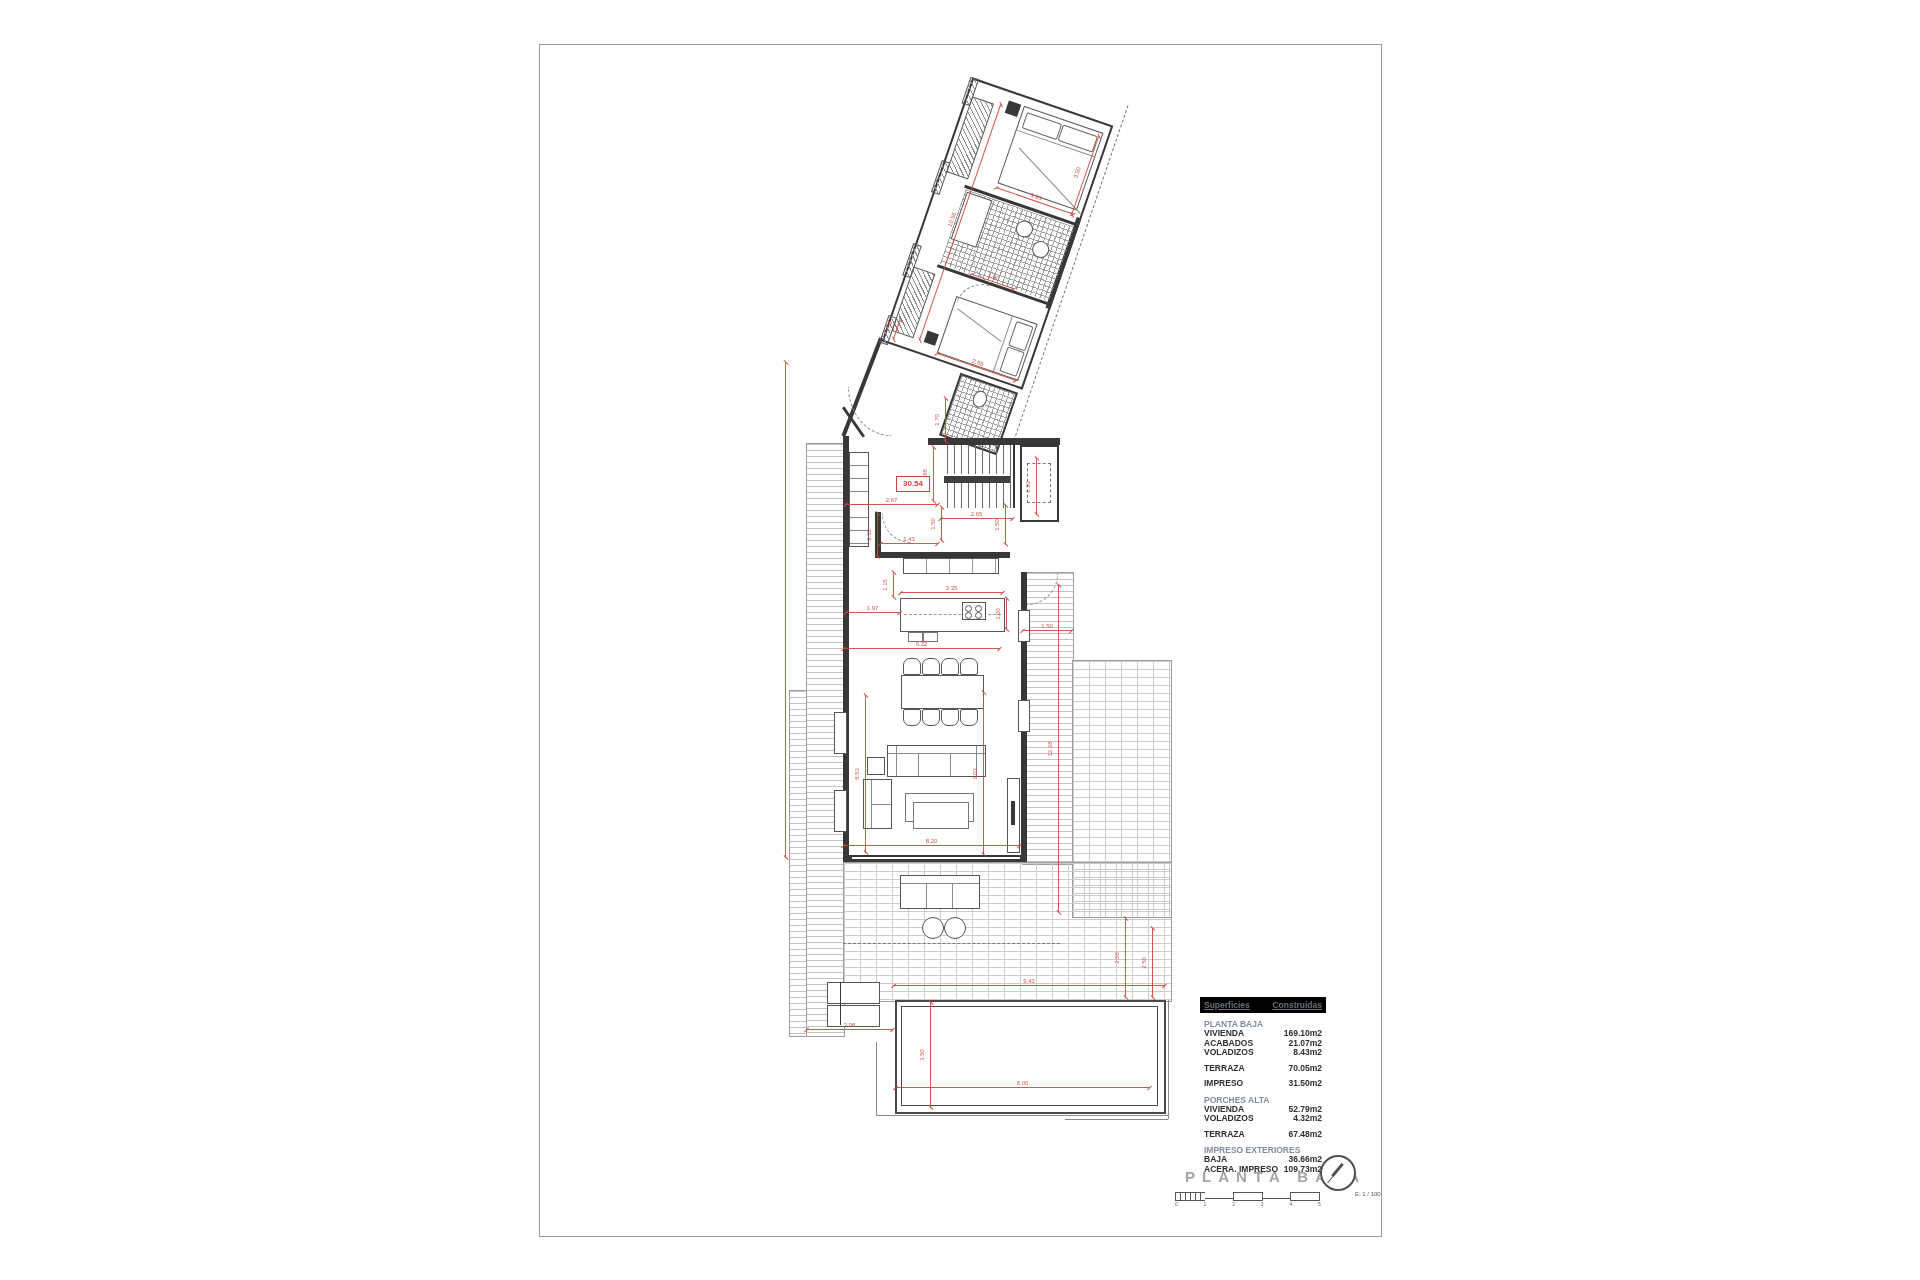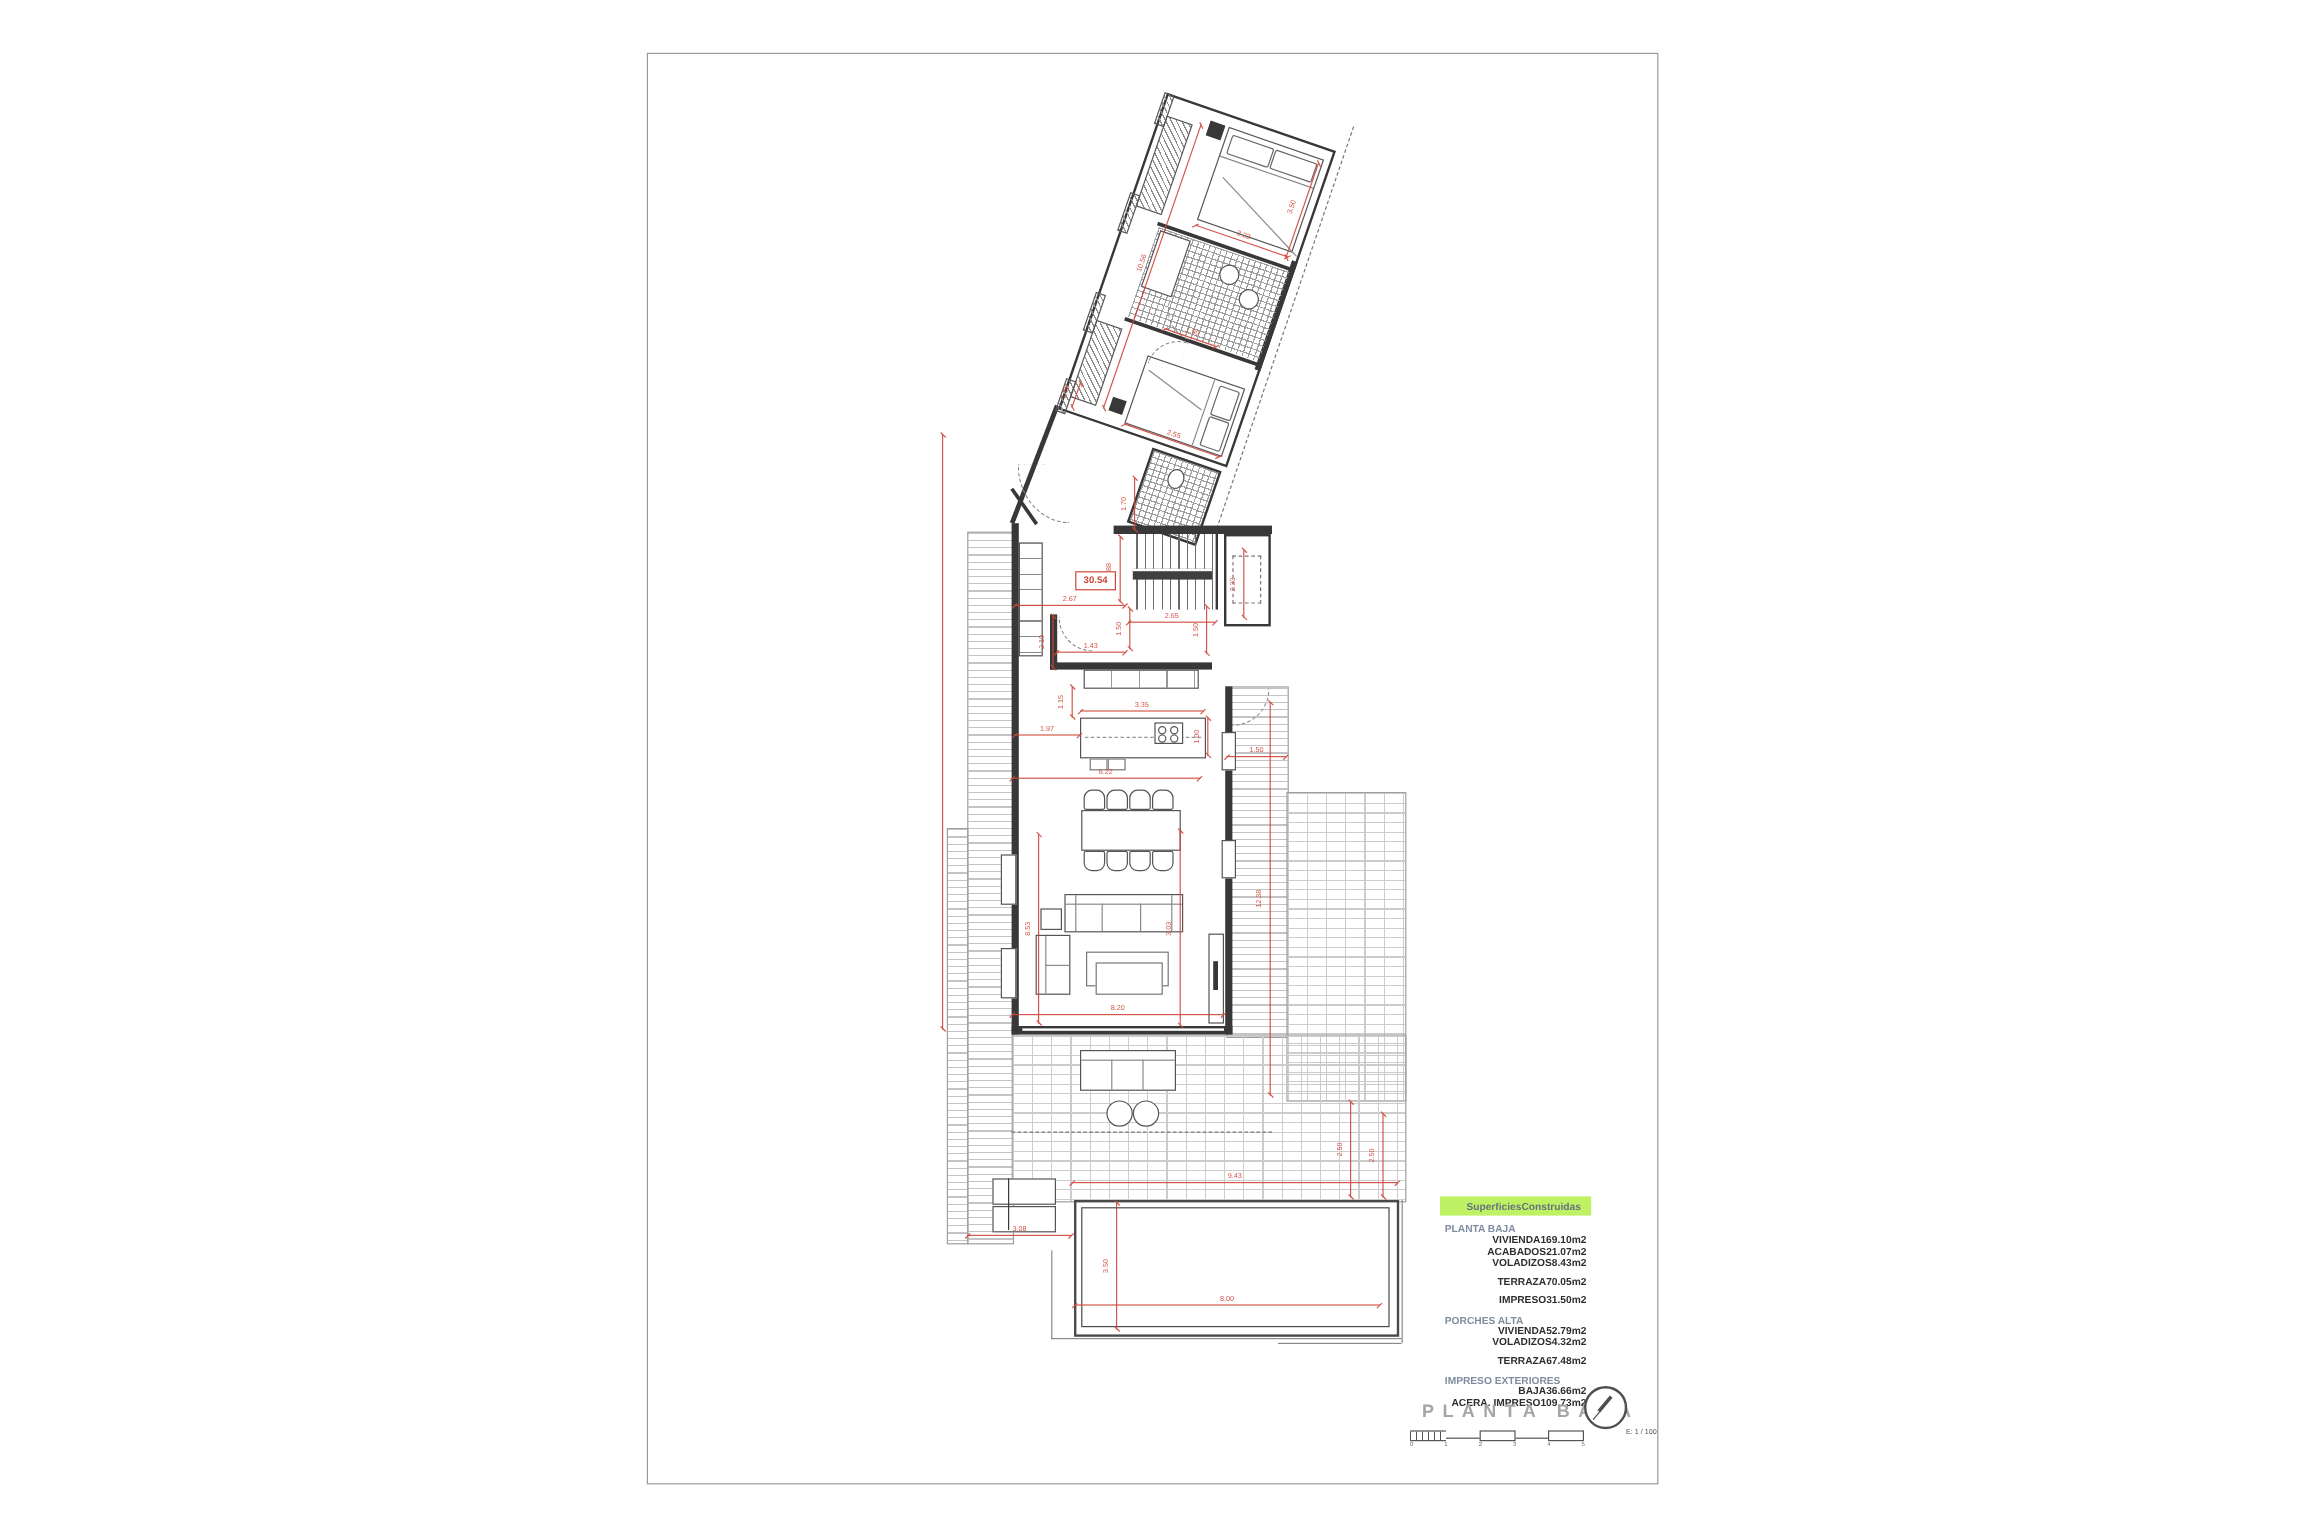--- a/index.html
+++ b/index.html
@@ -43,24 +43,24 @@
         transform:rotate(19deg);z-index:5;}
   .furn{border:1px solid #555;background:#fff;}
   .furn-light{border:1px solid #777;background:#fff;}
   .pillow{border:1px solid #666;background:#fff;border-radius:2px;}
   .circle{border:1px solid #555;border-radius:50%;background:#fff;}
   
   #stair{left:941px;top:445px;width:72px;height:63px;background:repeating-linear-gradient(90deg,transparent 0 6px,#6a6a6a 6px 7px);border-right:2px solid #383838;}
   #stair-rail{left:944px;top:474px;width:66px;height:7px;background:#3f3f3f;border-top:2px solid #fff;}
   
   #summary-table{left:1200px;top:997px;width:126px;font-size:8.5px;color:#333;}
-  #table-header{display:flex;justify-content:space-between;background:#bef264;color:#66727f;
-      font-weight:bold;padding:3px 22px;font-size:8.5px;}
+  #table-header{display:flex;justify-content:space-between;background:#000000;color:#66727f;
+      font-weight:bold;padding:3px 4px;font-size:8.5px;text-decoration:underline;}
   .tbl-section{color:#7f8da0;font-weight:bold;margin-top:6px;padding-left:4px;}
-  .tbl-row{display:flex;justify-content:flex-end;padding:0 4px;line-height:9.5px;font-weight:bold;color:#2e2e2e;}
+  .tbl-row{display:flex;justify-content:space-between;padding:0 4px;line-height:9.5px;font-weight:bold;color:#2e2e2e;}
   .tbl-gap{margin-top:6px;}
   
   #plan-title{left:1185px;top:1168px;font-size:15px;color:#a5a5a5;letter-spacing:7px;font-weight:bold;white-space:nowrap;}
   #north{left:1320px;top:1155px;width:32px;height:32px;border:2px solid #4f4f4f;border-radius:50%;background:#fff;}
   #north-needle{left:14px;top:5px;width:3px;height:16px;background:#4f4f4f;transform:rotate(40deg);}
   #north-tail{left:8px;top:18px;width:1px;height:9px;background:#4f4f4f;transform:rotate(40deg);}
   #scalebar{left:1175px;top:1186px;width:190px;height:20px;}
   .sb-zig{left:0;top:6px;width:30px;height:7px;
      background:repeating-linear-gradient(90deg,#555 0 1px,transparent 1px 5px);
      border-top:1px solid #555;border-bottom:1px solid #555;}

